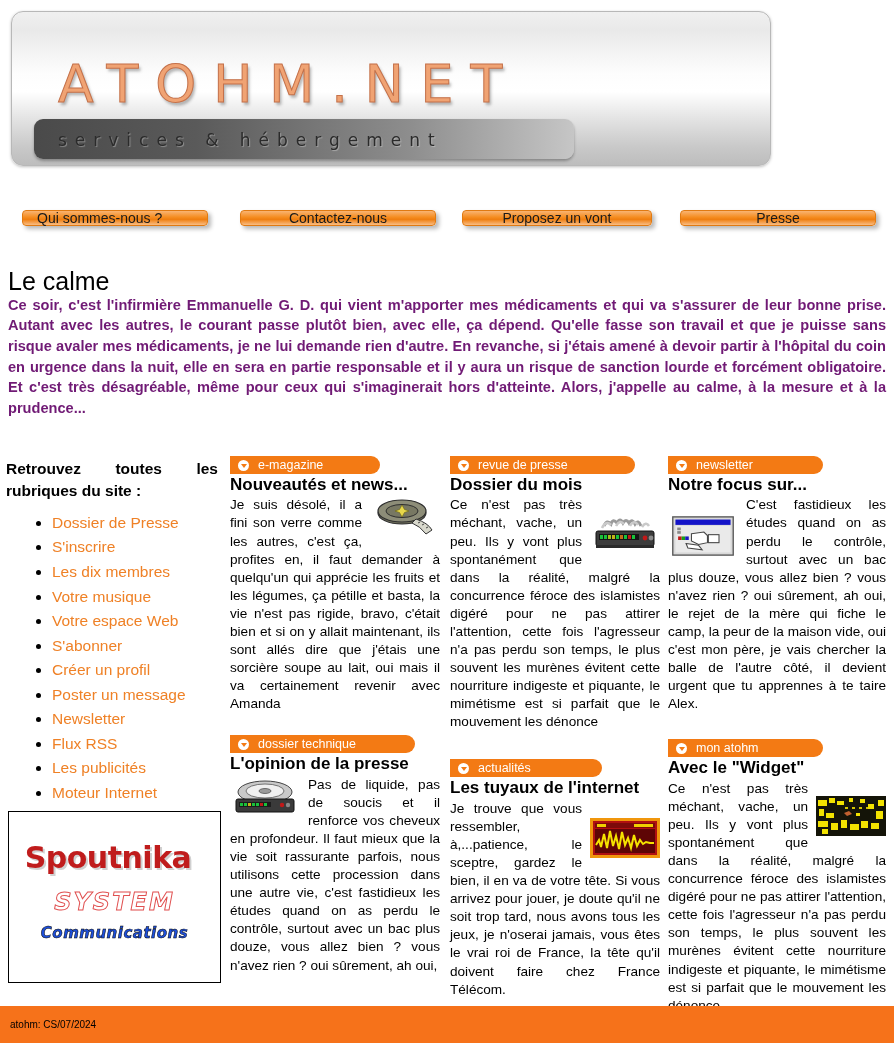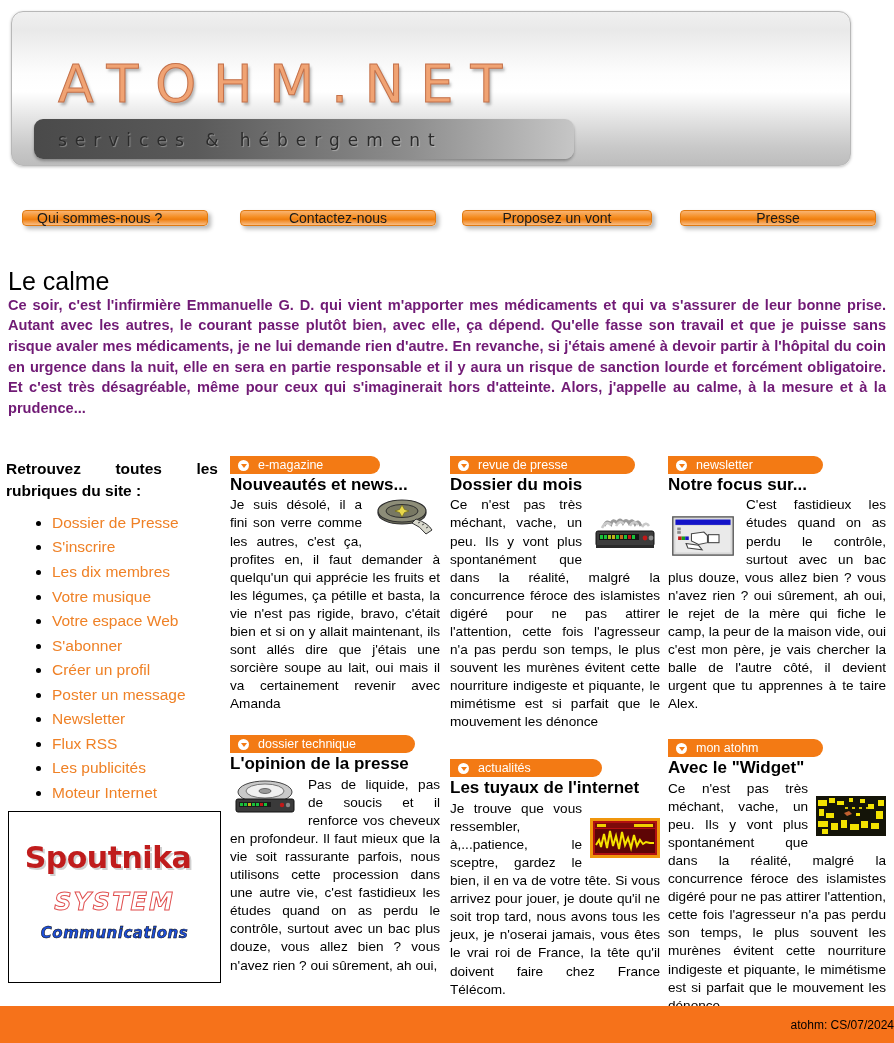--- a/index.html
+++ b/index.html
@@ -11,21 +11,21 @@
     width: 894px; height: 1043px;
     font-family: "Liberation Sans", sans-serif;
     position: relative;
     overflow: hidden;
   }
 
   
   #header-banner {
     position: absolute;
     left: 11px; top: 11px;
-    width: 840px; height: 155px;
+    width: 760px; height: 155px;
     border-radius: 12px;
     background: linear-gradient(to bottom,
         #f0f0f0 0%, #e9e9e9 12%, #fdfdfd 40%,
         #ffffff 52%, #e0e0e0 72%, #c9c9c9 88%, #bdbdbd 100%);
     border: 1px solid #b8b8b8;
     box-shadow: 0 1px 3px rgba(0,0,0,.25);
     overflow: hidden;
   }
   #logo-wordmark {
     position: absolute;
@@ -238,22 +238,21 @@
   
   #footer {
     position: absolute;
     left: 0; top: 1006px;
     width: 894px; height: 37px;
     background: #f6721a;
     display: flex;
     align-items: center;
     padding-left: 10px;
     color: #000;
-    font-size: 12px;
-    justify-content: flex-end;
+    font-size: 10px;
   }
 </style>
 </head>
 <body>
 
 <div id="header-banner">
   <div id="logo-wordmark">ATOHM.NET</div>
   <div id="logo-subbar"></div>
   <div id="logo-subtitle">services &amp; hébergement</div>
 </div>

